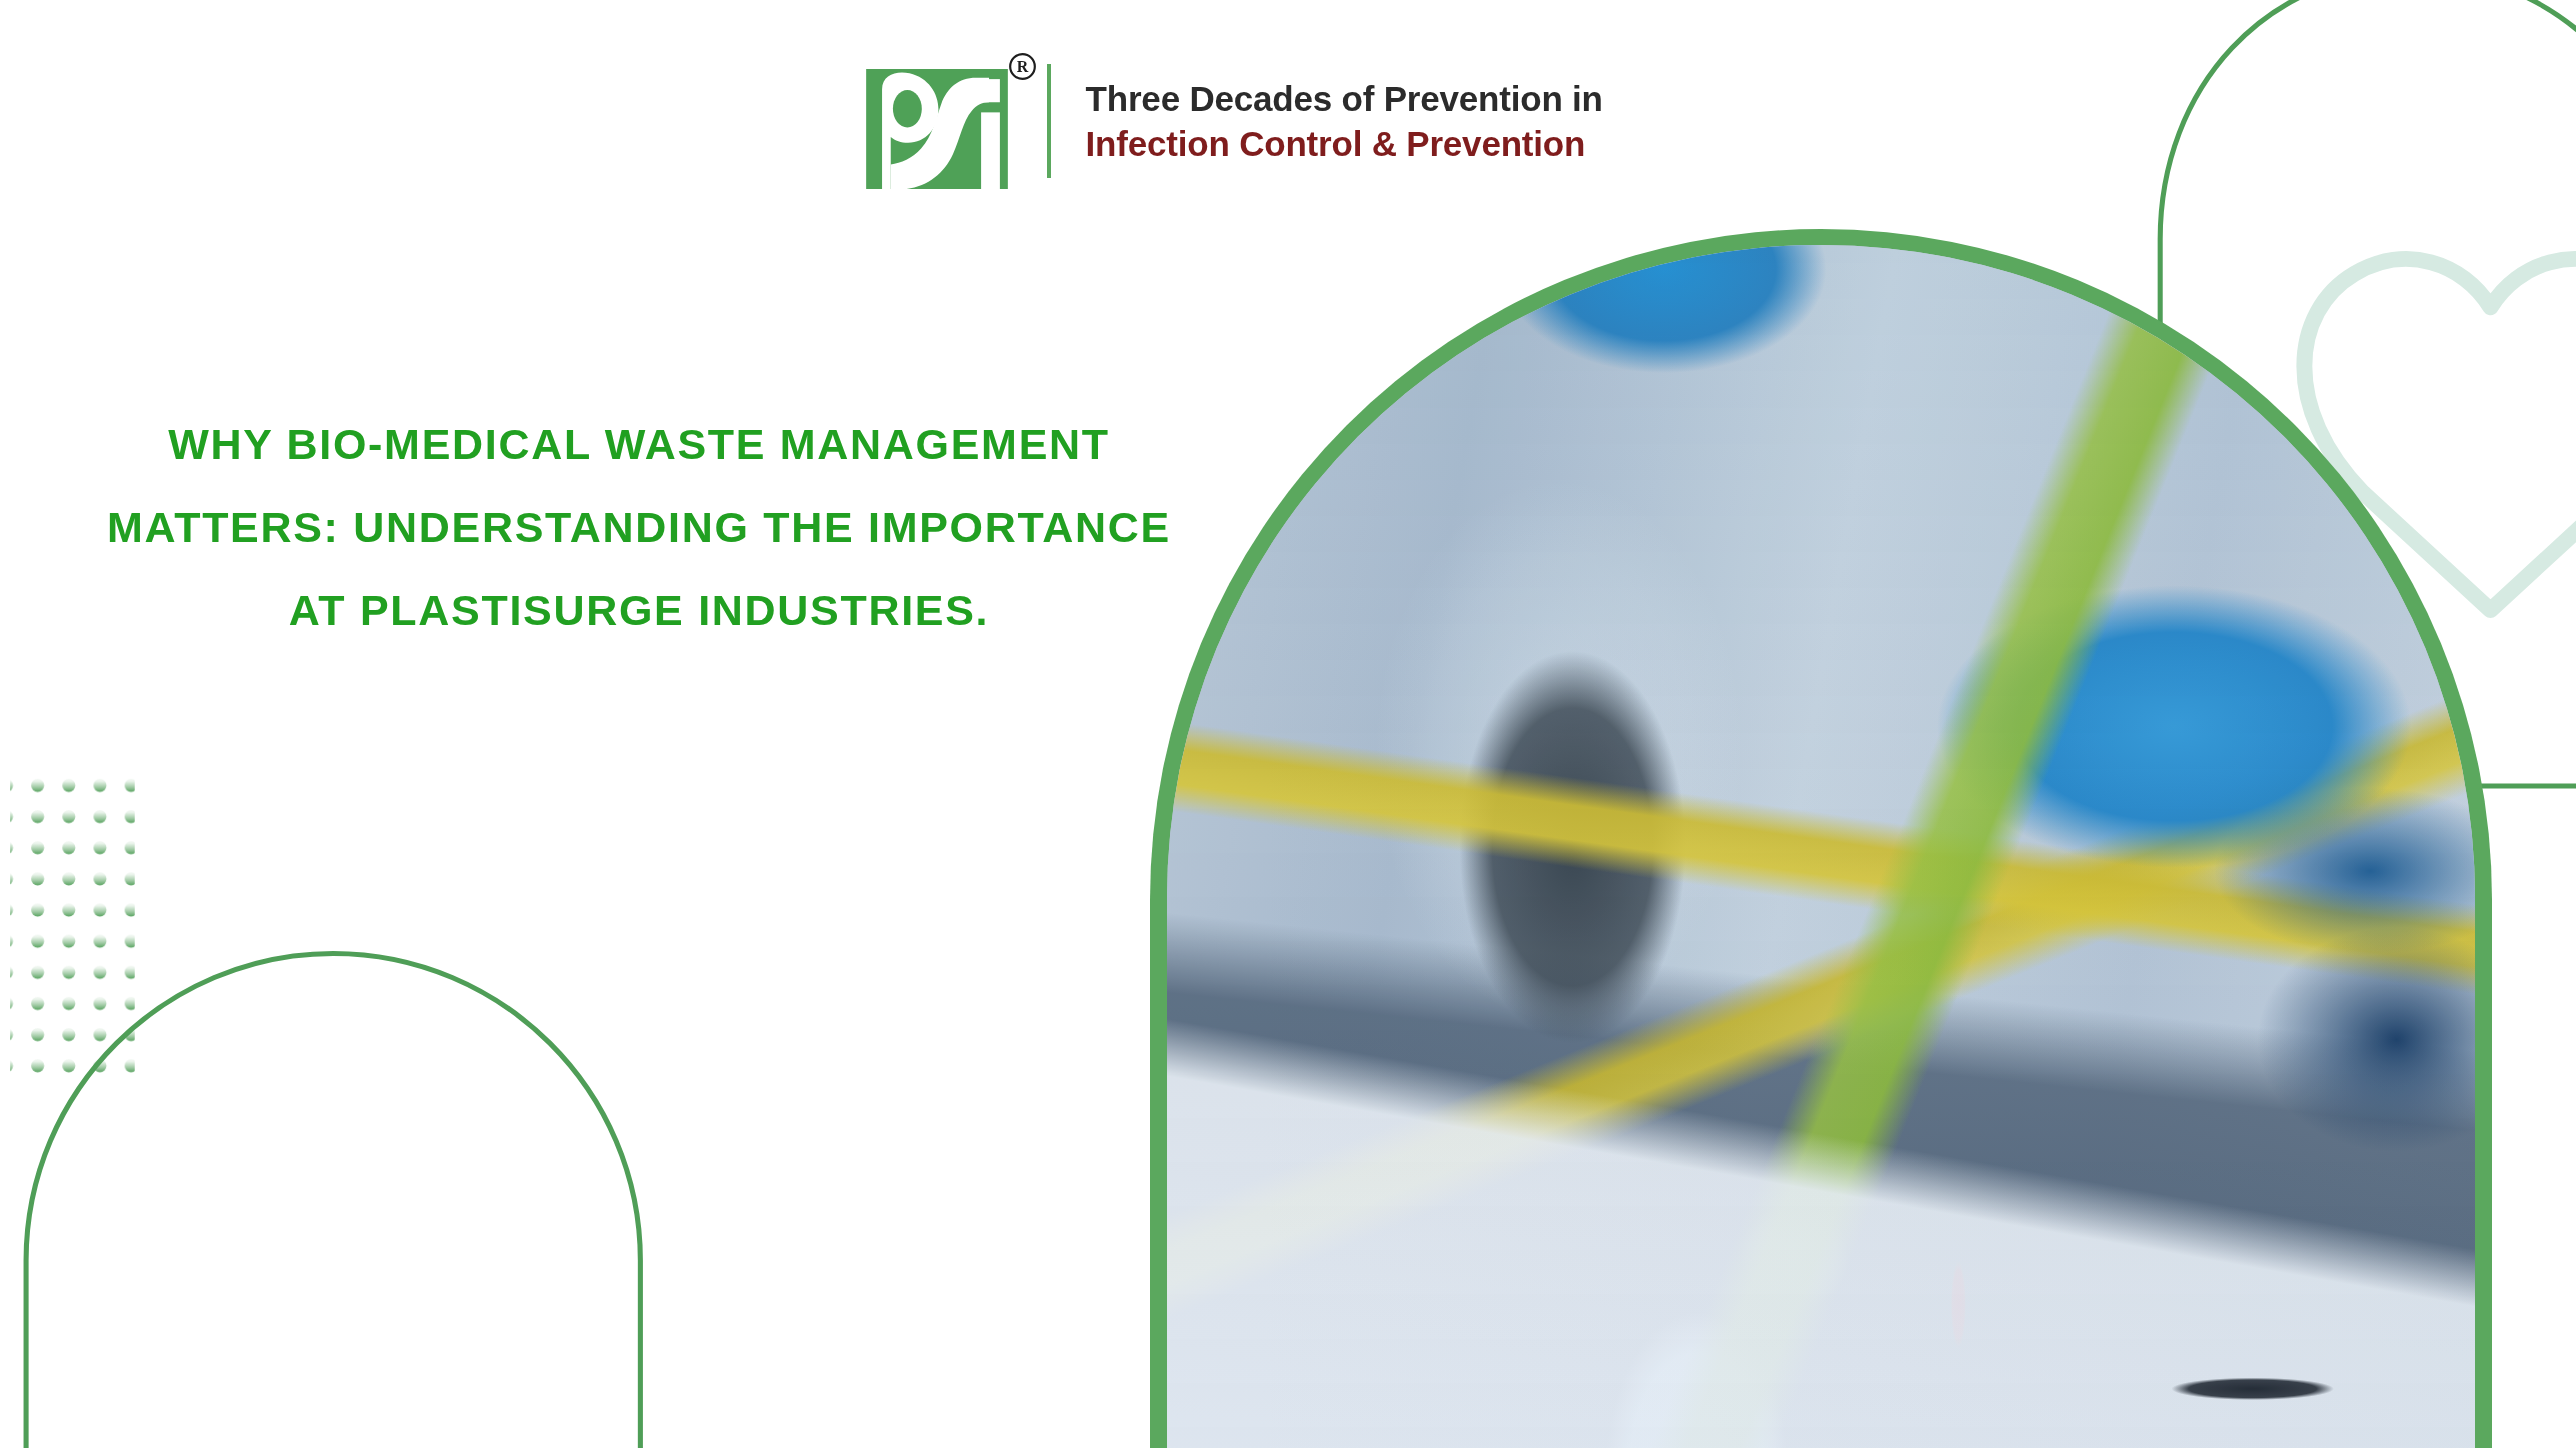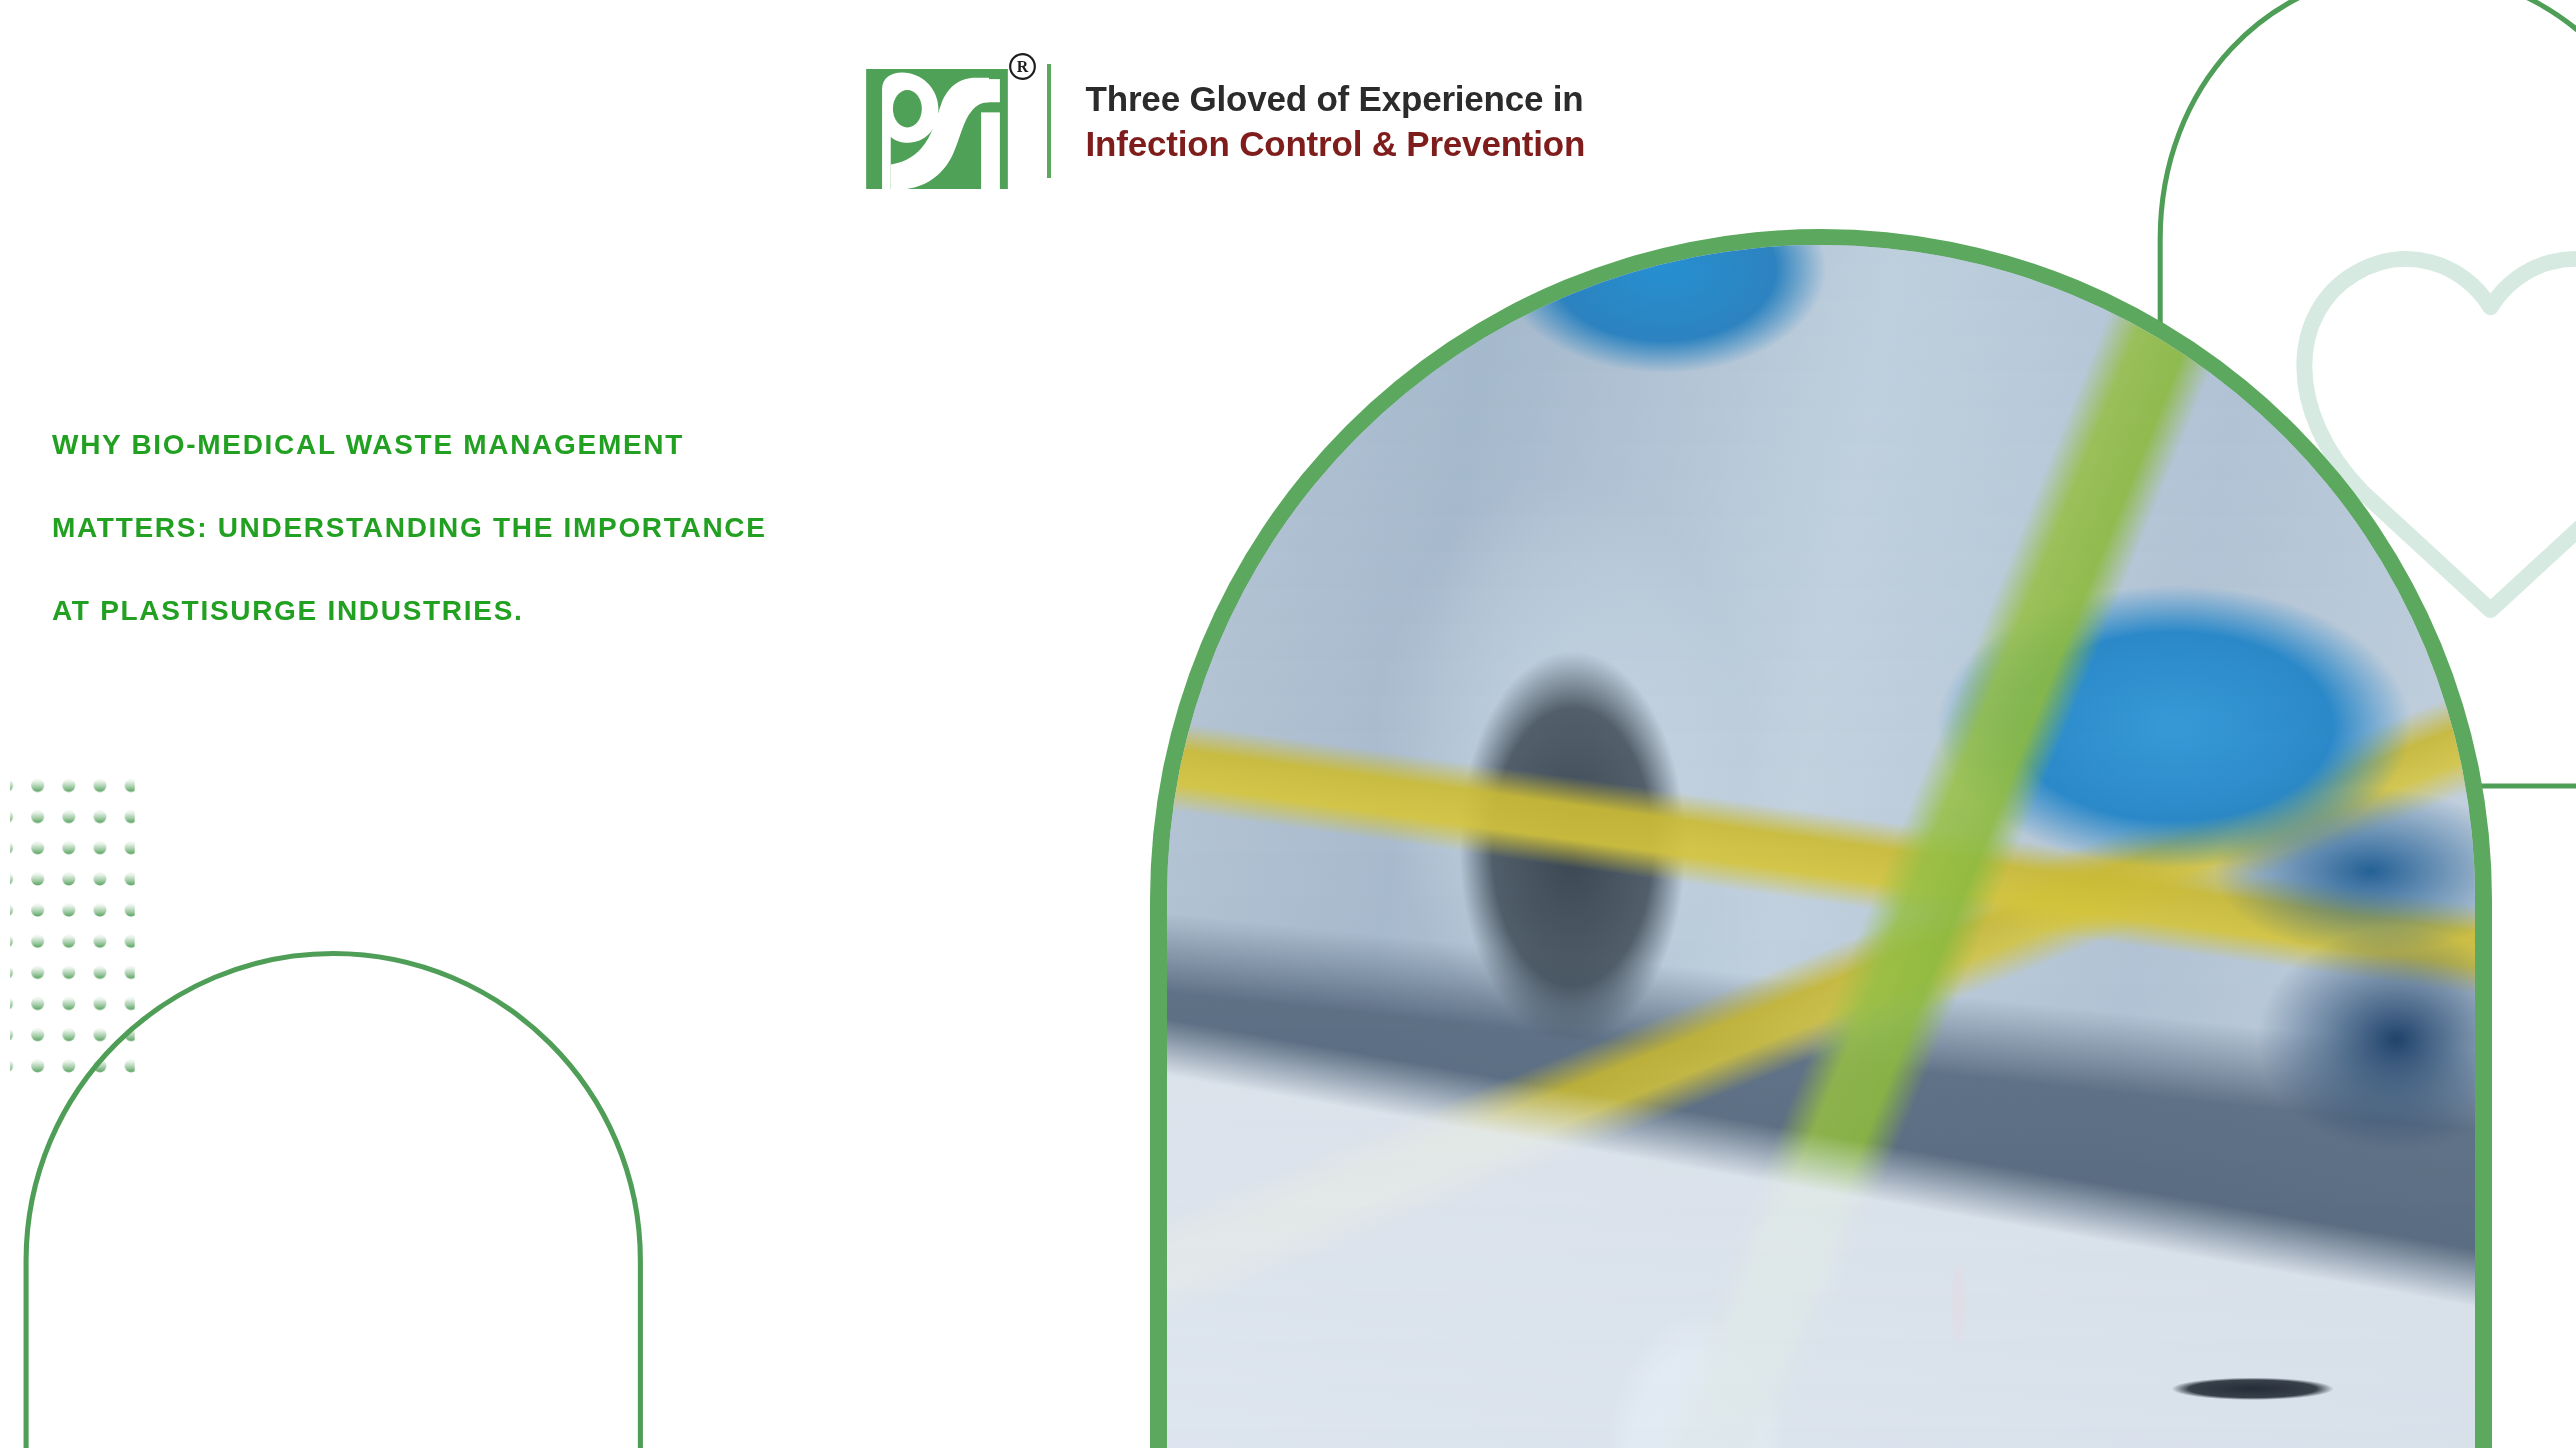--- a/index.html
+++ b/index.html
@@ -98,27 +98,28 @@
 
   
   .headline {
     position: absolute;
     left: 52px;
     top: 403px;
     width: 1174px;
   }
   .headline-line {
     font-family: "Liberation Sans Narrow", "Liberation Sans", sans-serif;
-    font-size: 28px;
+    font-size: 43px;
     font-weight: 700;
     letter-spacing: 1.7px;
     color: #21A021;
     line-height: 83px;
     text-transform: uppercase;
     white-space: nowrap;
+    text-align: center;
   }
 
   
   .hero-arch {
     position: absolute;
     left: 1150px;
     top: 229px;
     width: 1342px;
     height: 1220px;
     border-radius: 671px 671px 0 0;
@@ -265,21 +266,21 @@
 
       <svg class="reg-mark" viewBox="0 0 40 40" aria-hidden="true">
         <circle cx="20" cy="20" r="17" fill="none" stroke="#1E1E1E" stroke-width="3"></circle>
         <text x="20" y="28" text-anchor="middle" font-family="Liberation Serif, serif" font-size="22" font-weight="700" fill="#1E1E1E">R</text>
       </svg>
     </div>
 
     <div class="lockup-divider"></div>
 
     <div class="tagline">
-      <div class="tagline-line1">Three Gloved of Experience in</div>
+      <div class="tagline-line1">Three Decades of Prevention in</div>
       <div class="tagline-line2">Infection Control &amp; Prevention</div>
     </div>
   </div>
 
   <div class="headline">
     <div class="headline-line">WHY BIO-MEDICAL WASTE MANAGEMENT</div>
     <div class="headline-line">MATTERS: UNDERSTANDING THE IMPORTANCE</div>
     <div class="headline-line">AT PLASTISURGE INDUSTRIES.</div>
   </div>
 

